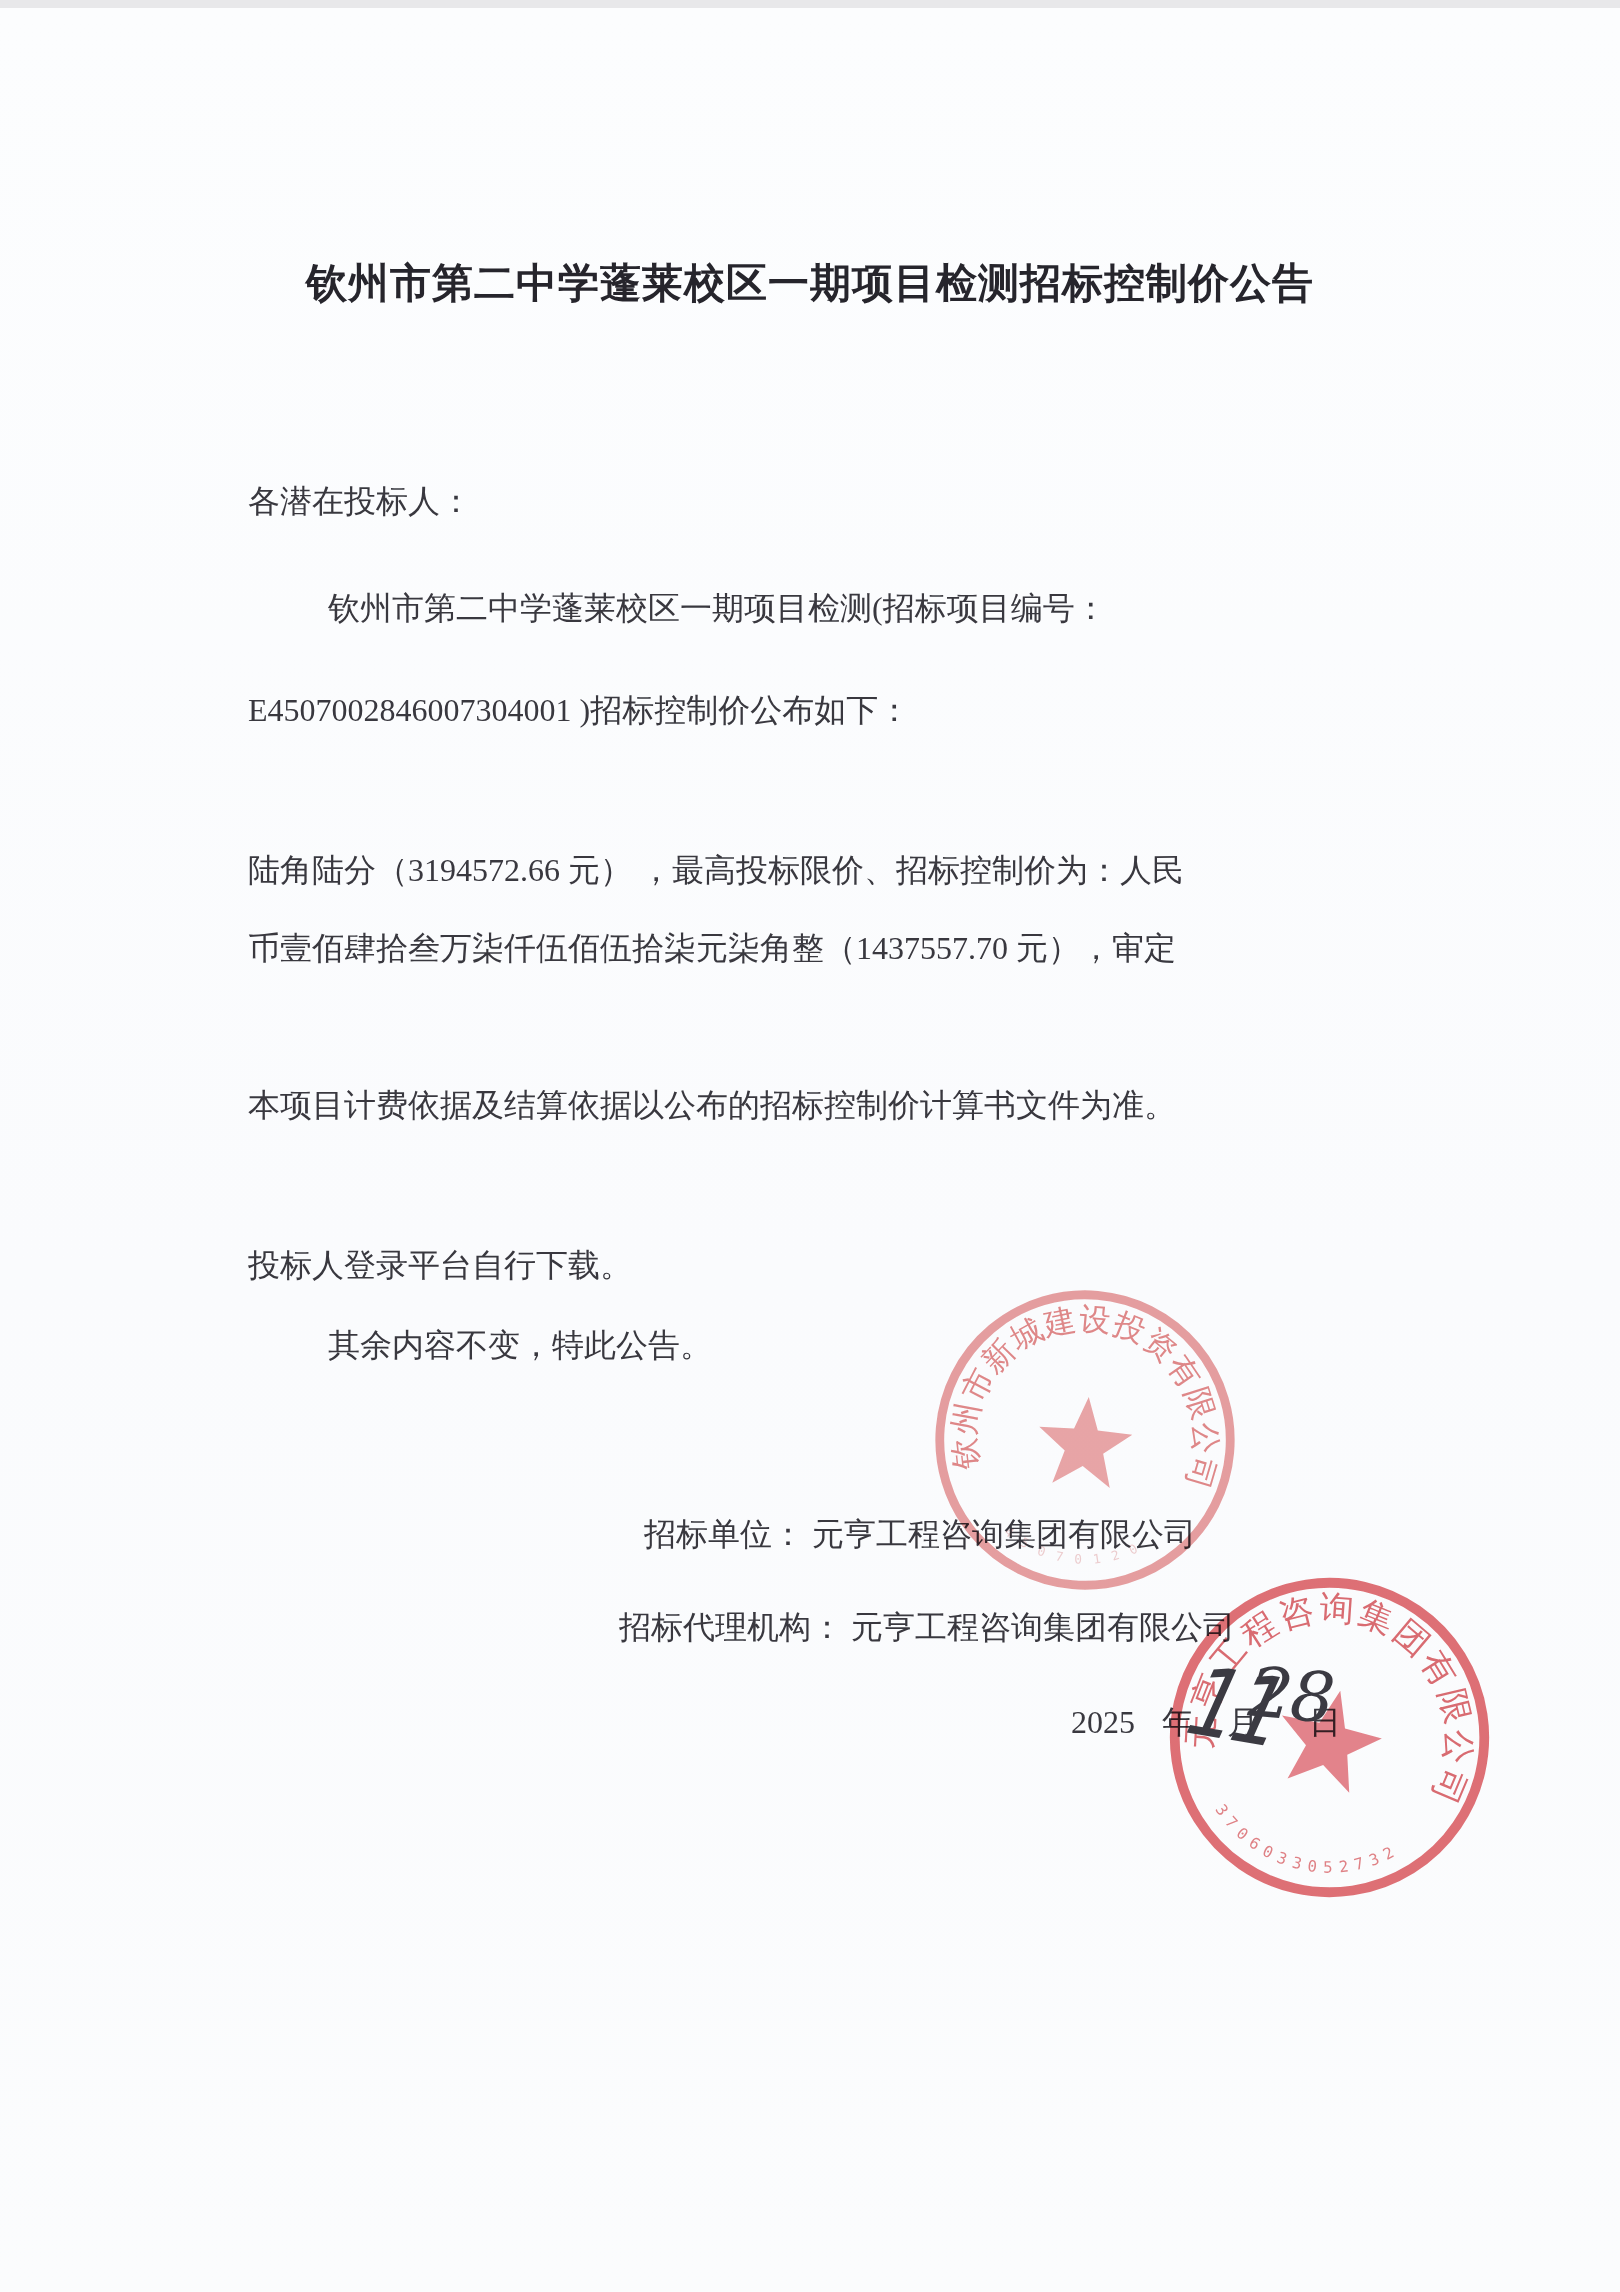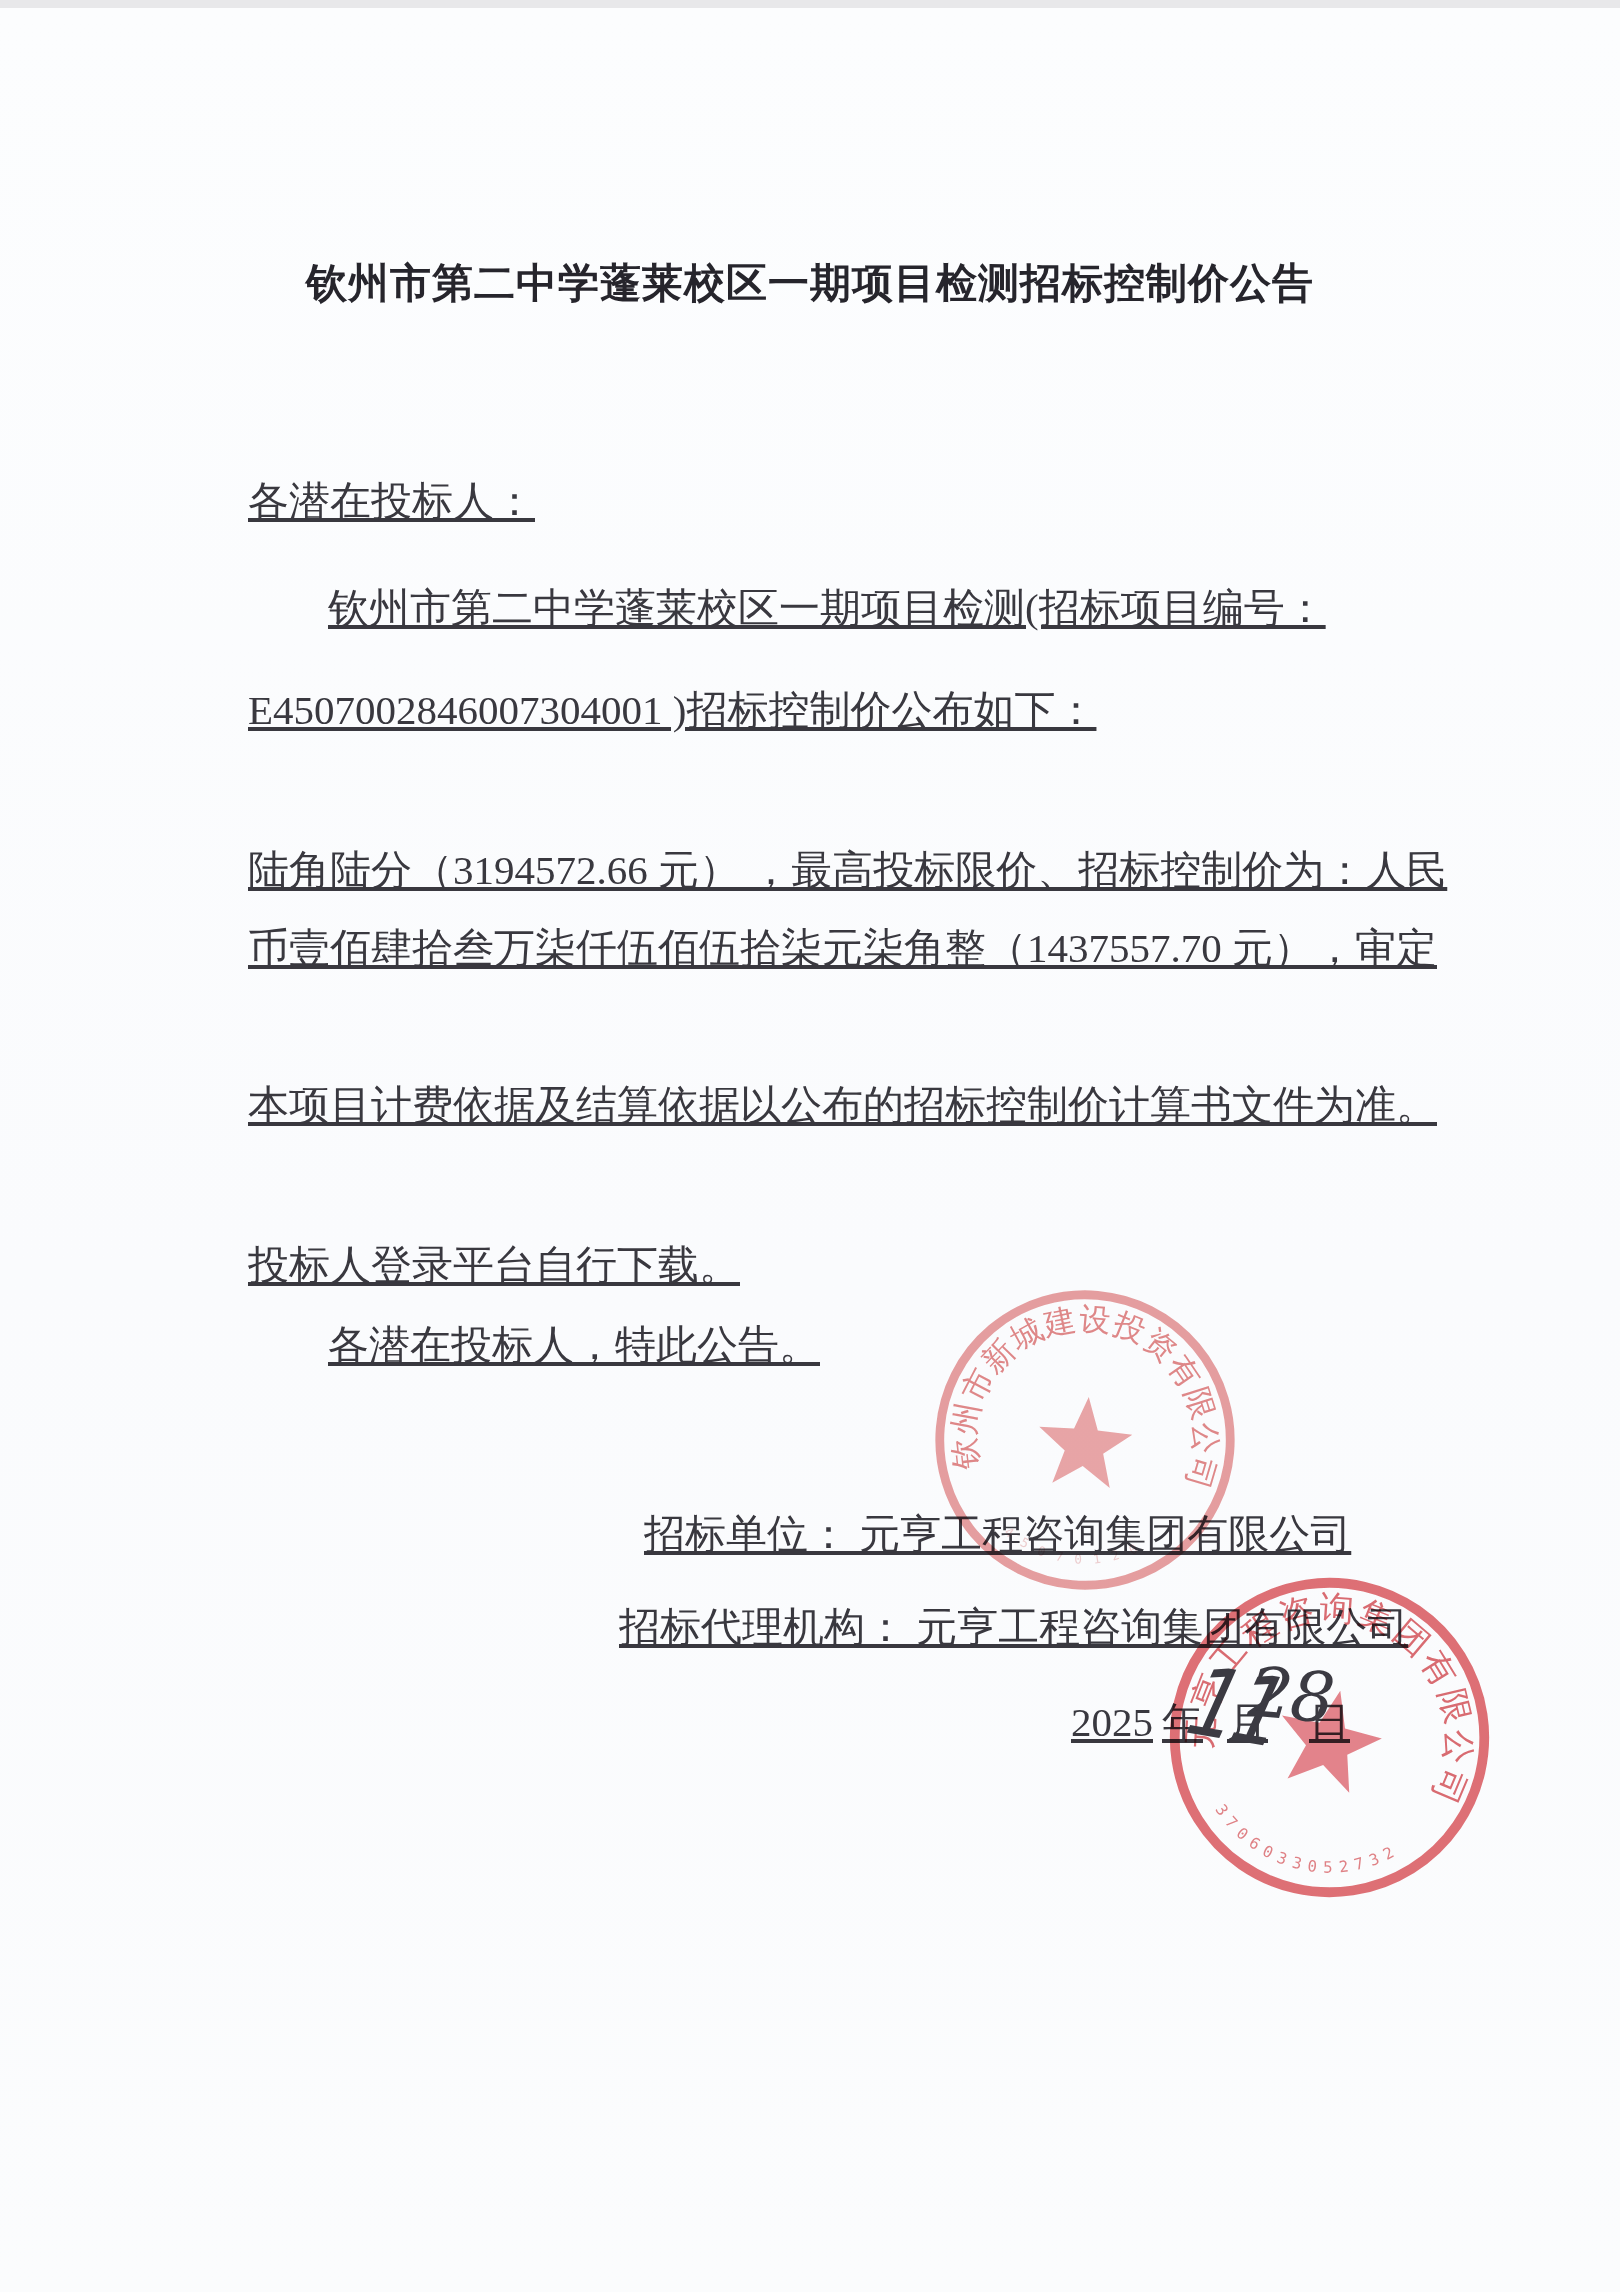--- a/index.html
+++ b/index.html
@@ -13,23 +13,22 @@
   }
   .title{
     position:absolute;top:248px;left:0;width:100%;
     text-align:center;
     font-family:"Liberation Sans",sans-serif;
     font-weight:700;font-size:41px;letter-spacing:1px;
     color:#26252c;margin:0;
   }
   .line{
     position:absolute;white-space:nowrap;
-    font-size:41px;line-height:49px;color:#39383f;
+    font-size:32px;line-height:49px;color:#39383f;
     font-family:"Liberation Serif",serif;
-    text-decoration:underline;
   }
   
   .stamp{position:absolute;mix-blend-mode:multiply;opacity:.93;}
   .ringA{fill:none;stroke:#e07c7c;stroke-width:9;opacity:.78;}
   .ringB{fill:none;stroke:#dc5156;stroke-width:10;opacity:.88;}
   .ringTextA{font-family:"Liberation Serif",serif;font-size:32px;letter-spacing:1px;fill:#dd6f6f;opacity:.88;}
   .ringTextB{font-family:"Liberation Serif",serif;font-size:35px;letter-spacing:3px;fill:#d8555c;opacity:.93;}
   .ringTextA textPath,.ringTextB textPath,.codeA textPath,.codeB textPath{text-anchor:middle;}
   .codeA{font-family:"DejaVu Sans Mono",monospace;font-size:13px;letter-spacing:12px;fill:#e09a9a;opacity:.5;}
   .codeB{font-family:"DejaVu Sans Mono",monospace;font-size:16px;letter-spacing:7px;fill:#dc6266;opacity:.85;}
@@ -60,21 +59,21 @@
 
   <h1 class="title">钦州市第二中学蓬莱校区一期项目检测招标控制价公告</h1>
 
   <div class="line" style="left:248px;top:469px">各潜在投标人：</div>
   <div class="line" style="left:328px;top:576px">钦州市第二中学蓬莱校区一期项目检测(招标项目编号：</div>
   <div class="line" style="left:248px;top:678px">E4507002846007304001 )招标控制价公布如下：</div>
   <div class="line" style="left:248px;top:838px">陆角陆分（3194572.66 元） ，最高投标限价、招标控制价为：人民</div>
   <div class="line" style="left:248px;top:916px">币壹佰肆拾叁万柒仟伍佰伍拾柒元柒角整（1437557.70 元），审定</div>
   <div class="line" style="left:248px;top:1073px">本项目计费依据及结算依据以公布的招标控制价计算书文件为准。</div>
   <div class="line" style="left:248px;top:1233px">投标人登录平台自行下载。</div>
-  <div class="line" style="left:328px;top:1313px">各潜在投标人，特此公告。</div>
+  <div class="line" style="left:328px;top:1313px">其余内容不变，特此公告。</div>
 
   <div class="line" style="left:644px;top:1502px">招标单位： 元亨工程咨询集团有限公司</div>
   <div class="line" style="left:619px;top:1595px">招标代理机构： 元亨工程咨询集团有限公司</div>
 
   <span class="line" style="left:1071px;top:1690px">2025</span>
   <span class="line" style="left:1162px;top:1690px">年</span>
   <span class="line" style="left:1227px;top:1690px">月</span>
   <span class="line" style="left:1309px;top:1690px">日</span>
 
   <span class="hand hand-month">11</span>

